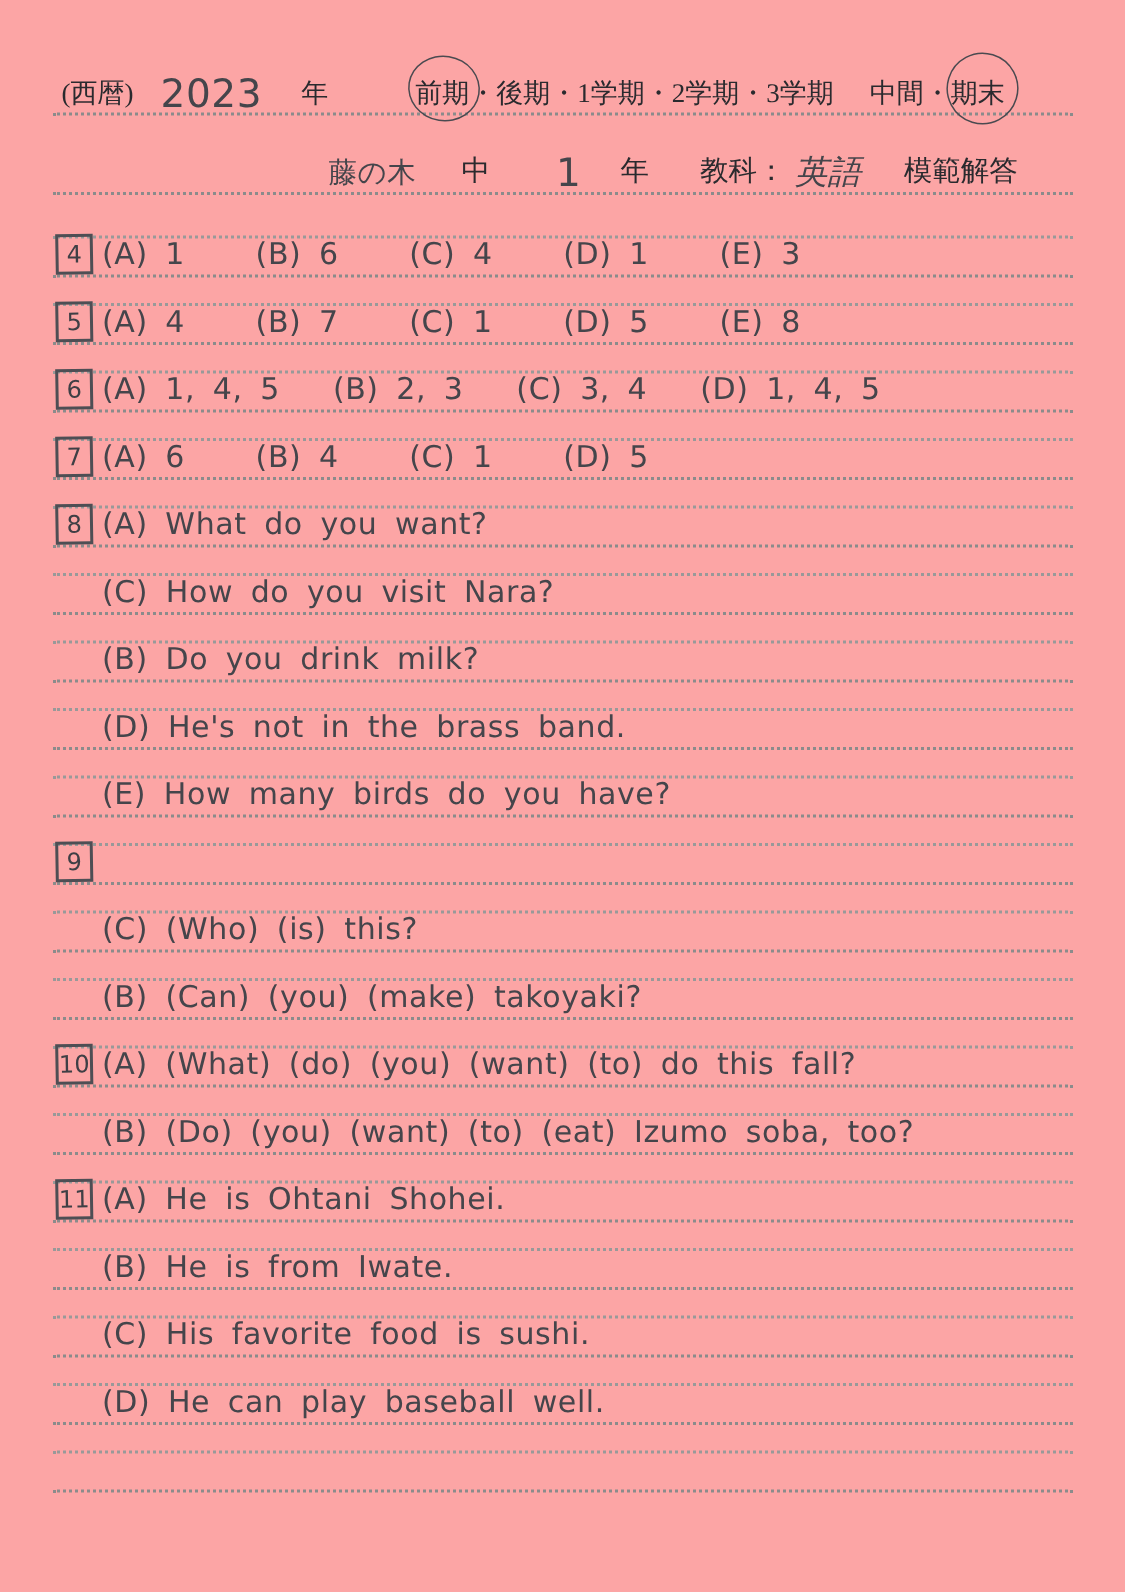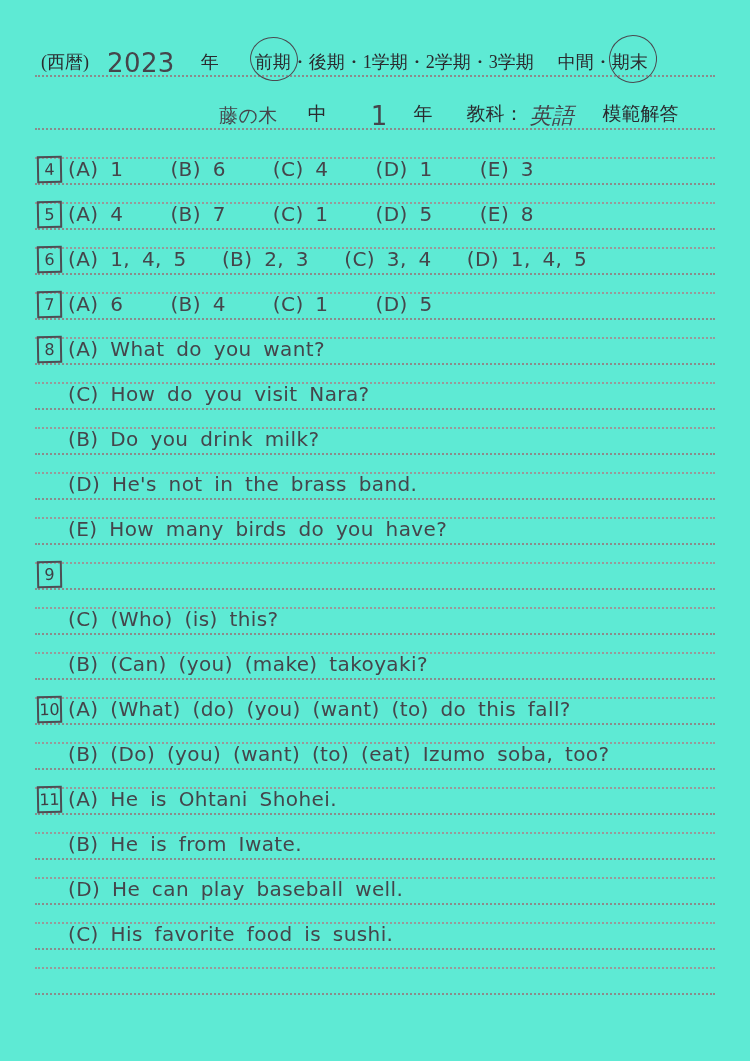--- a/index.html
+++ b/index.html
@@ -1,41 +1,41 @@
 <!DOCTYPE html>
 <html><head>
 <meta charset="utf-8">
 <style>
   html,body { margin:0; padding:0; background:#e8e8e6; }
   .page {
     position:relative;
     width:750px; height:1061px;
     margin:0 auto;
-    background:#5eead4;
+    background:#fca5a5;
     overflow:hidden;
     font-family:"Liberation Serif","DejaVu Serif",serif;
     color:#26262a;
   }
   .print { font-family:"Liberation Serif","DejaVu Serif",serif; color:#2a2a2e; }
   .hw {
     font-family:"DejaVu Sans",sans-serif;
     color:#45454b;
     letter-spacing:0.4px;
   }
 
   
   .h1row {
     position:absolute; left:35px; right:35px; top:44px; height:31px;
     border-bottom:2px dotted #8b8b8b;
     display:flex; align-items:flex-end;
   }
   .h1row .era   { font-size:18px; margin-left:6px; padding-bottom:1px; }
   .h1row .year  { font-size:26px; margin-left:18px; line-height:24px; }
   .h1row .yunit { font-size:18px; margin-left:26px; padding-bottom:1px; }
-  .h1row .terms { font-size:18px; margin-left:36px; padding-bottom:1px; white-space:pre; }
+  .h1row .terms { font-size:18px; margin-left:58px; padding-bottom:1px; white-space:pre; }
   .h1row .exam  { font-size:18px; margin-left:24px; padding-bottom:1px; white-space:pre; }
 
   .circled { position:relative; display:inline-block; }
   .circled::after {
     content:""; position:absolute;
     left:-5px; right:-7px; top:-13px; bottom:-7px;
     border:1.8px solid #4a4a50;
     border-radius:50%;
     transform:rotate(9deg);
     pointer-events:none;
@@ -184,27 +184,27 @@
     <span class="row-text hw">(A) He is Ohtani Shohei.</span>
   </div>
 
   <div class="row">
     <span class="numbox empty"></span>
     <span class="row-text hw">(B) He is from Iwate.</span>
   </div>
 
   <div class="row">
     <span class="numbox empty"></span>
+    <span class="row-text hw">(C) His favorite food is sushi.</span>
+  </div>
+
+  <div class="row">
+    <span class="numbox empty"></span>
     <span class="row-text hw">(D) He can play baseball well.</span>
   </div>
 
   <div class="row">
     <span class="numbox empty"></span>
-    <span class="row-text hw">(C) His favorite food is sushi.</span>
-  </div>
-
-  <div class="row">
-    <span class="numbox empty"></span>
     <span class="row-text hw"></span>
   </div>
 </div>
 
 </div>
 
 </body></html>

